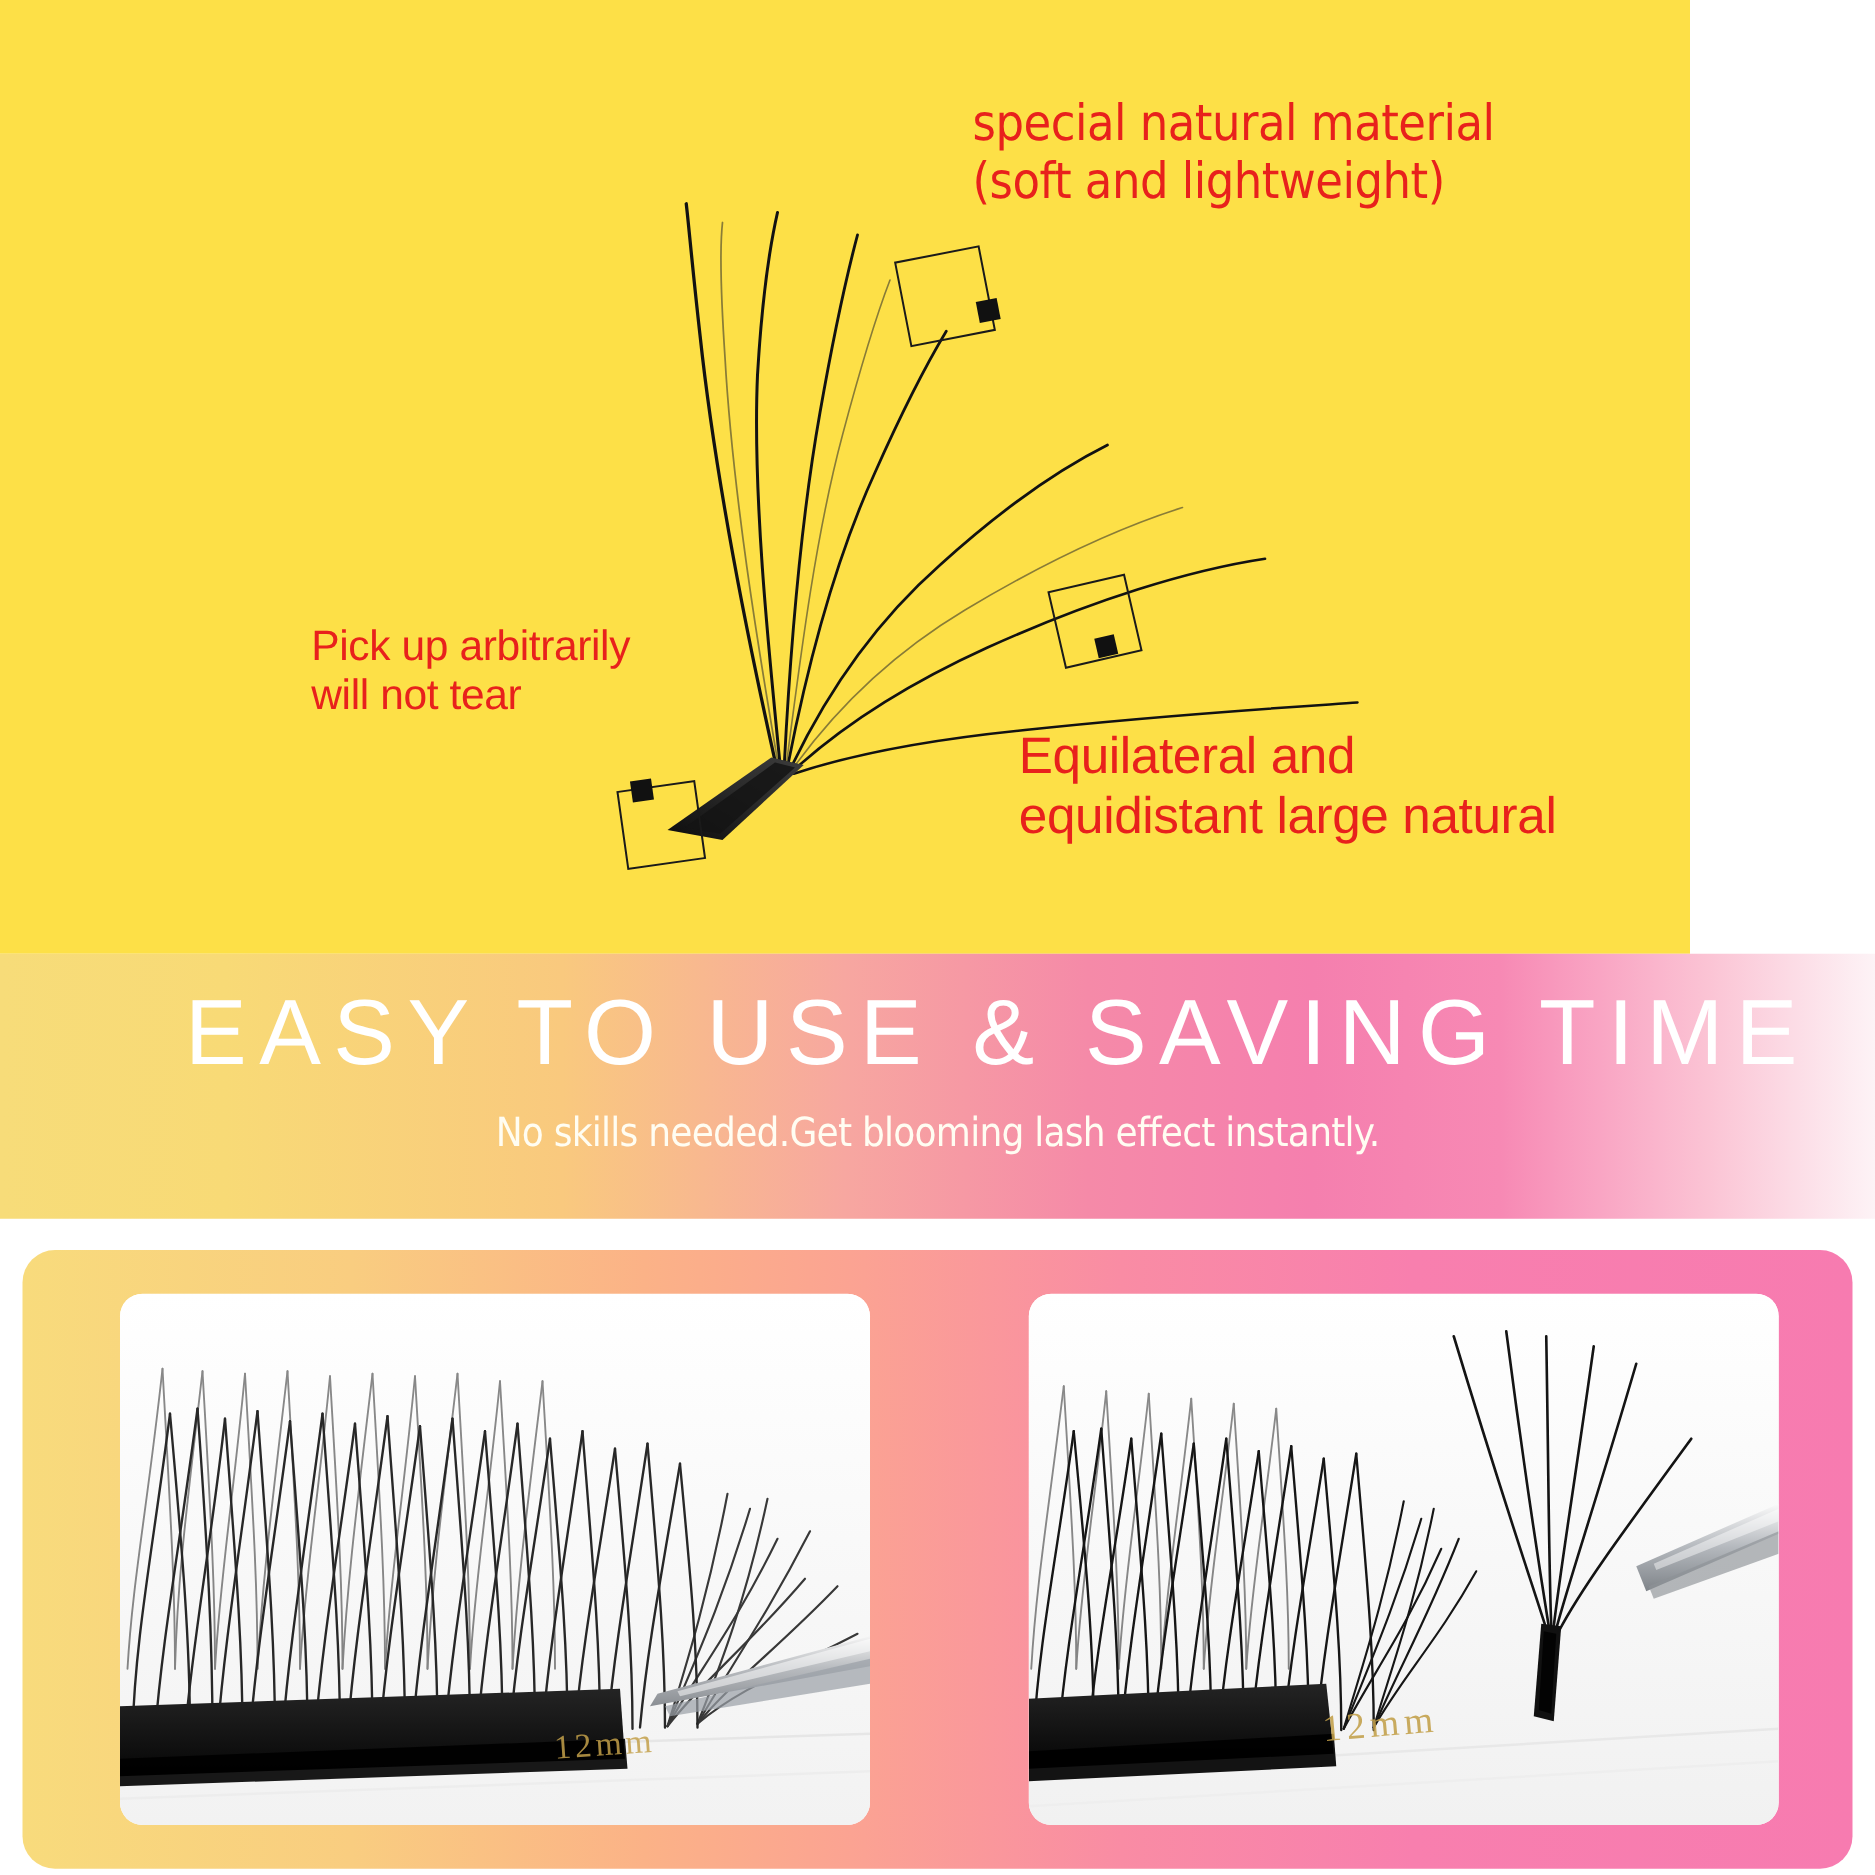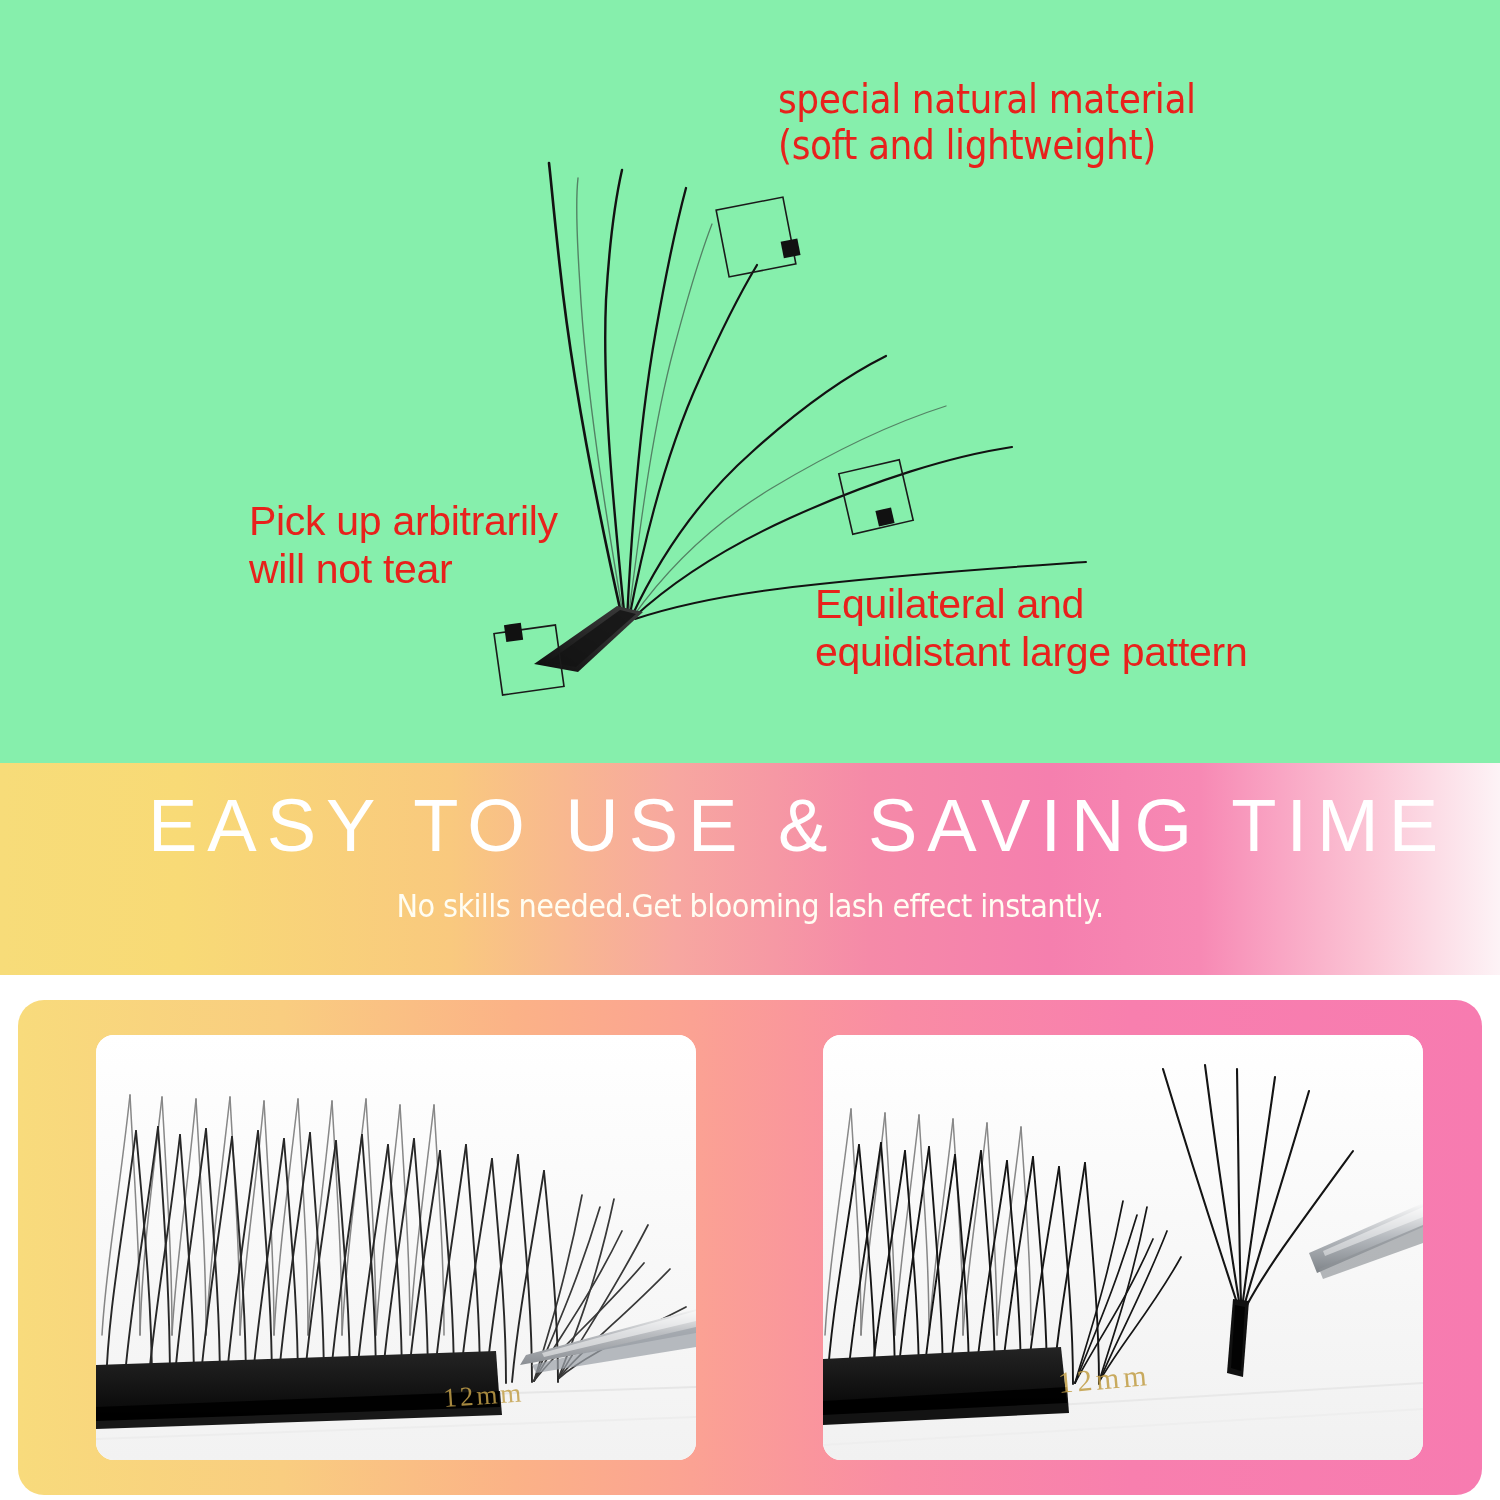--- a/index.html
+++ b/index.html
@@ -1,27 +1,27 @@
 <!DOCTYPE html>
 <html><head>
 <meta charset="utf-8">
 <style>
   html,body{margin:0;padding:0;background:#fff;}
   body{width:1500px;height:1500px;overflow:hidden;
        font-family:"Liberation Sans","DejaVu Sans",sans-serif;}
   .page{position:relative;width:1500px;height:1500px;background:#ffffff;}
 
   
-  .hero{position:absolute;left:0;top:0;width:1500px;height:763px;background:#86efac;overflow:hidden;}
+  .hero{position:absolute;left:0;top:0;width:1352px;height:763px;background:#fde047;overflow:hidden;}
   .hero-svg{position:absolute;left:0;top:0;width:1500px;height:763px;}
 
   .callout{position:absolute;color:#e8211c;line-height:1.16;white-space:pre-line;}
   .callout.c1{left:778px;top:76px;font-size:40px;font-family:"DejaVu Sans",sans-serif;
               font-stretch:condensed;letter-spacing:-.4px;}
-  .callout.c2{left:249px;top:498px;font-size:41px;font-family:"Liberation Sans",sans-serif;letter-spacing:-.3px;}
+  .callout.c2{left:249px;top:498px;font-size:34px;font-family:"Liberation Sans",sans-serif;letter-spacing:-.3px;}
   .callout.c3{left:815px;top:581px;font-size:41px;font-family:"Liberation Sans",sans-serif;letter-spacing:-.3px;}
 
   
   .banner{position:absolute;left:0;top:763px;width:1500px;height:212px;
           background:linear-gradient(90deg,#f7dc79 0%,#f8da76 12%,#f9c97e 30%,#f7a7a0 45%,
                      #f58aa8 58%,#f57fae 70%,#f789b4 80%,#fbc3d4 91%,#fdf3f6 100%);}
   .banner-title{position:absolute;left:0;top:26px;width:1500px;text-align:center;
                 color:#ffffff;font-size:74px;font-weight:400;letter-spacing:10px;
                 font-family:"Liberation Sans",sans-serif;line-height:1;padding-left:48px;}
   .banner-sub{position:absolute;left:0;top:127px;width:1500px;text-align:center;
@@ -88,21 +88,21 @@
         <rect x="498" y="629" width="62" height="62" fill="none" stroke="#1a1a1a" stroke-width="1.6" transform="rotate(-8 529 660)"></rect>
         <rect x="505" y="624" width="17" height="17" fill="#111111" transform="rotate(-8 513 632)"></rect>
       </g>
     </svg>
 
     <div class="callout c1">special natural material
 (soft and lightweight)</div>
     <div class="callout c2">Pick up arbitrarily
 will not tear</div>
     <div class="callout c3">Equilateral and
-equidistant large pattern</div>
+equidistant large natural</div>
   </div>
 
   <div class="banner">
     <div class="banner-title">EASY TO USE &amp; SAVING TIME</div>
     <div class="banner-sub">No skills needed.Get blooming lash effect instantly.</div>
   </div>
 
   <div class="photos">
 
     <div class="panel left">

